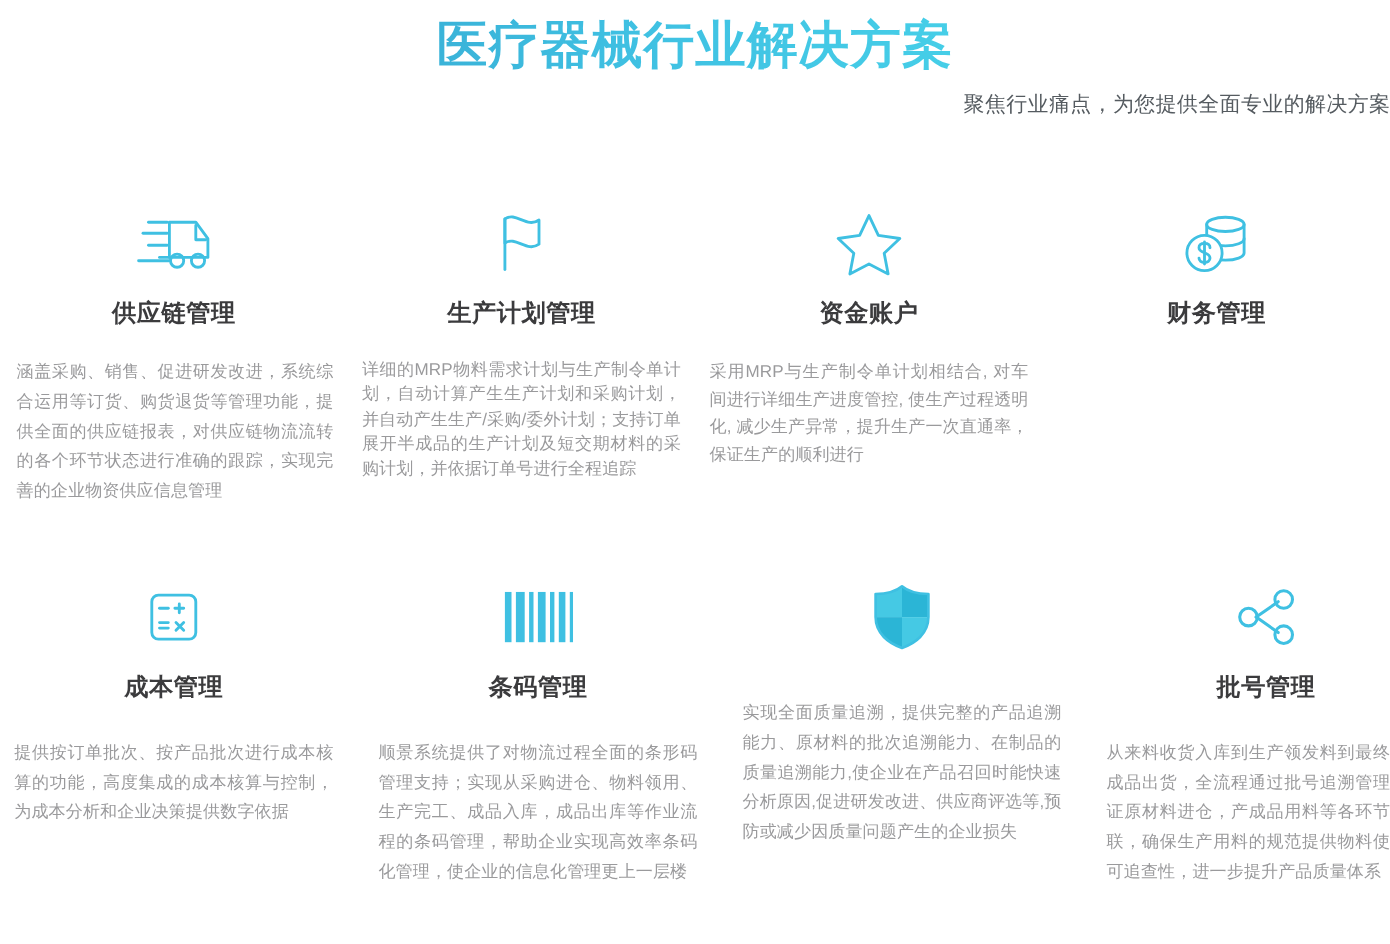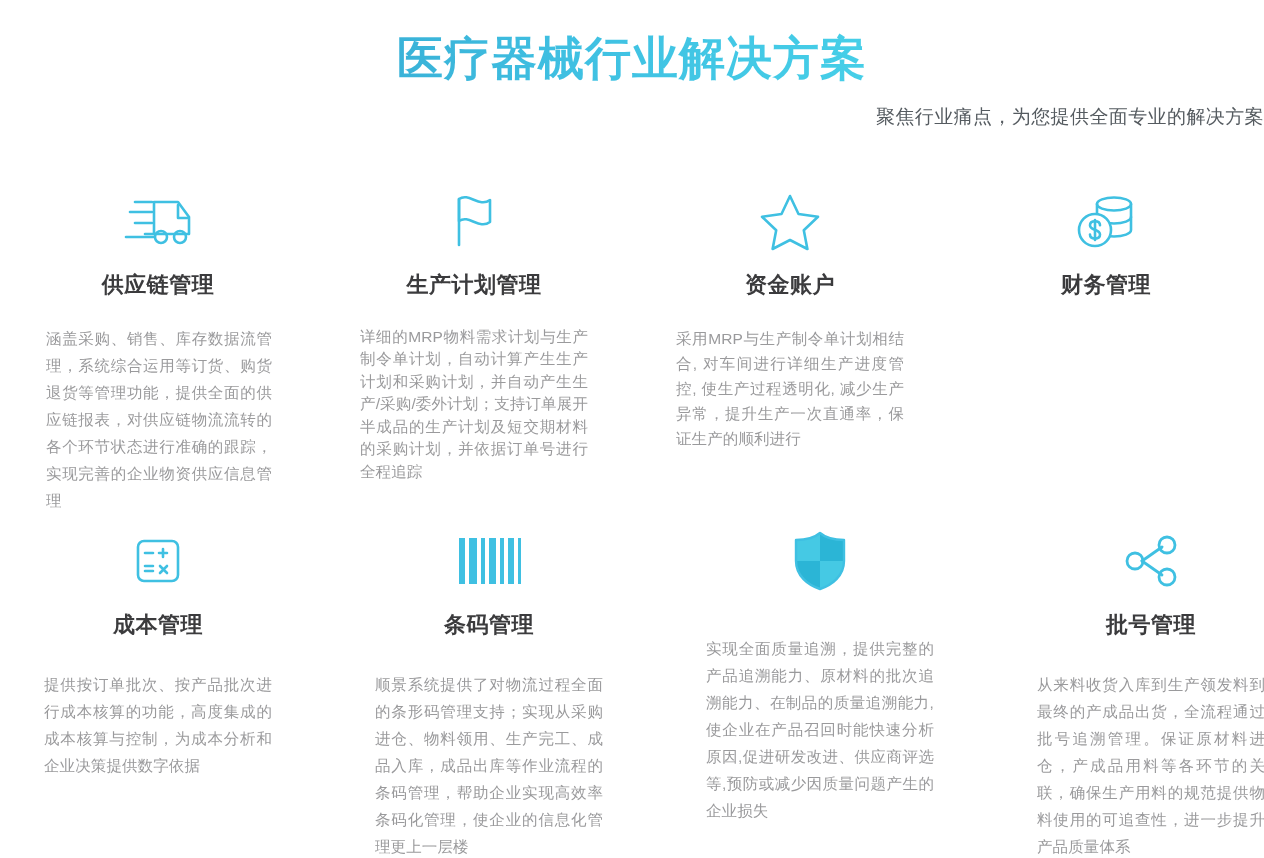--- a/index.html
+++ b/index.html
@@ -22,21 +22,21 @@
   
   .header {
     padding-top: 12px;
     text-align: center;
   }
   .main-title {
     font-size: 46px;
     font-weight: bold;
     letter-spacing: 1px;
     line-height: 1.22;
-    margin: 18px;
+    margin: 0;
     background: linear-gradient(90deg, #2f93c2 0%, #35a6cf 18%, #3fc0e2 45%, #46cfe8 70%, #4ed7ec 100%);
     -webkit-background-clip: text;
     background-clip: text;
     color: transparent;
     -webkit-text-fill-color: transparent;
   }
   .sub-title {
     margin: 14px 0 0 0;
     font-size: 19px;
     color: #555b60;
@@ -49,21 +49,21 @@
   .grid {
     position: absolute;
     top: 178px;
     left: 0;
     width: 1264px;
     display: grid;
     grid-template-columns: repeat(4, 316px);
   }
   .card {
     box-sizing: border-box;
-    padding: 0 44px;
+    padding: 0 13px;
     text-align: center;
   }
   .row2 .card {
     padding-top: 0;
   }
   .icon-wrap {
     height: 86px;
     display: flex;
     align-items: center;
     justify-content: center;
@@ -123,21 +123,21 @@
             <path d="M14 9 H31"></path>
             <path d="M9 19 H31"></path>
             <path d="M14 30 H31"></path>
             <circle cx="40" cy="44" r="6"></circle>
             <circle cx="59" cy="44" r="6"></circle>
             <path d="M5 44 H33"></path>
           </g>
         </svg>
       </div>
       <h3 class="card-title">供应链管理</h3>
-      <p class="card-desc">涵盖采购、销售、库存数据流管理，系统综合运用等订货、购货退货等管理功能，提供全面的供应链报表，对供应链物流流转的各个环节状态进行准确的跟踪，实现完善的企业物资供应信息管理</p>
+      <p class="card-desc">涵盖采购、销售、促进研发改进，系统综合运用等订货、购货退货等管理功能，提供全面的供应链报表，对供应链物流流转的各个环节状态进行准确的跟踪，实现完善的企业物资供应信息管理</p>
     </div>
 
     <div class="card">
       <div class="icon-wrap">
         <svg width="62" height="62" viewBox="0 0 62 62">
           <g fill="none" stroke="#3fc0e2" stroke-width="2.6" stroke-linecap="round" stroke-linejoin="round">
             <path d="M16 9 V55"></path>
             <path d="M16 9 C26 2, 36 18, 47 10 L47 32 C36 40, 26 24, 16 31 Z"></path>
           </g>
         </svg>

